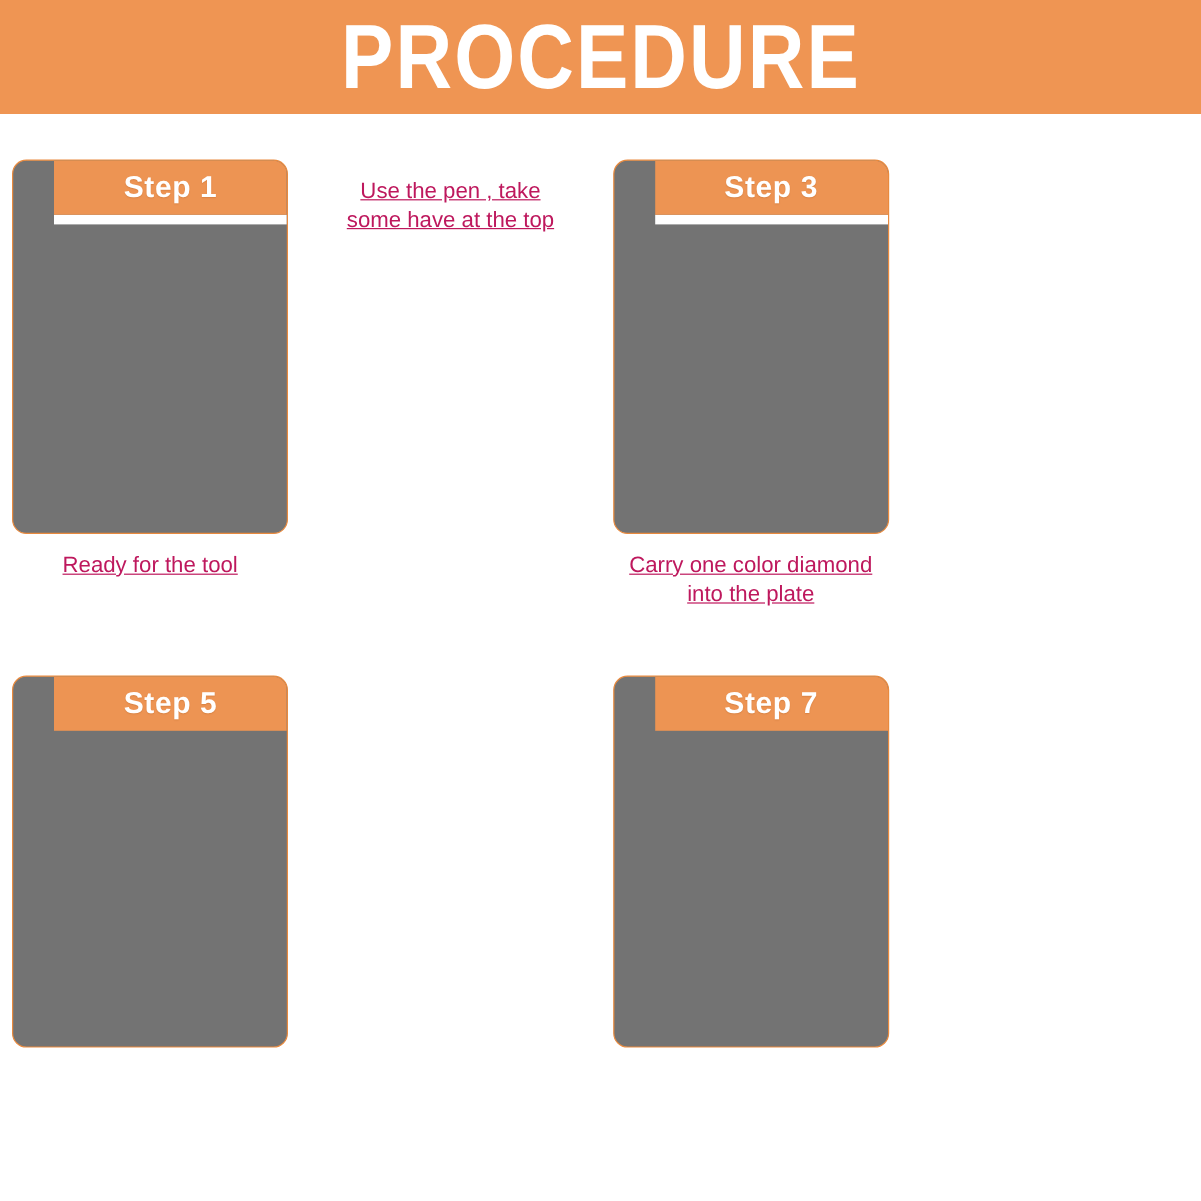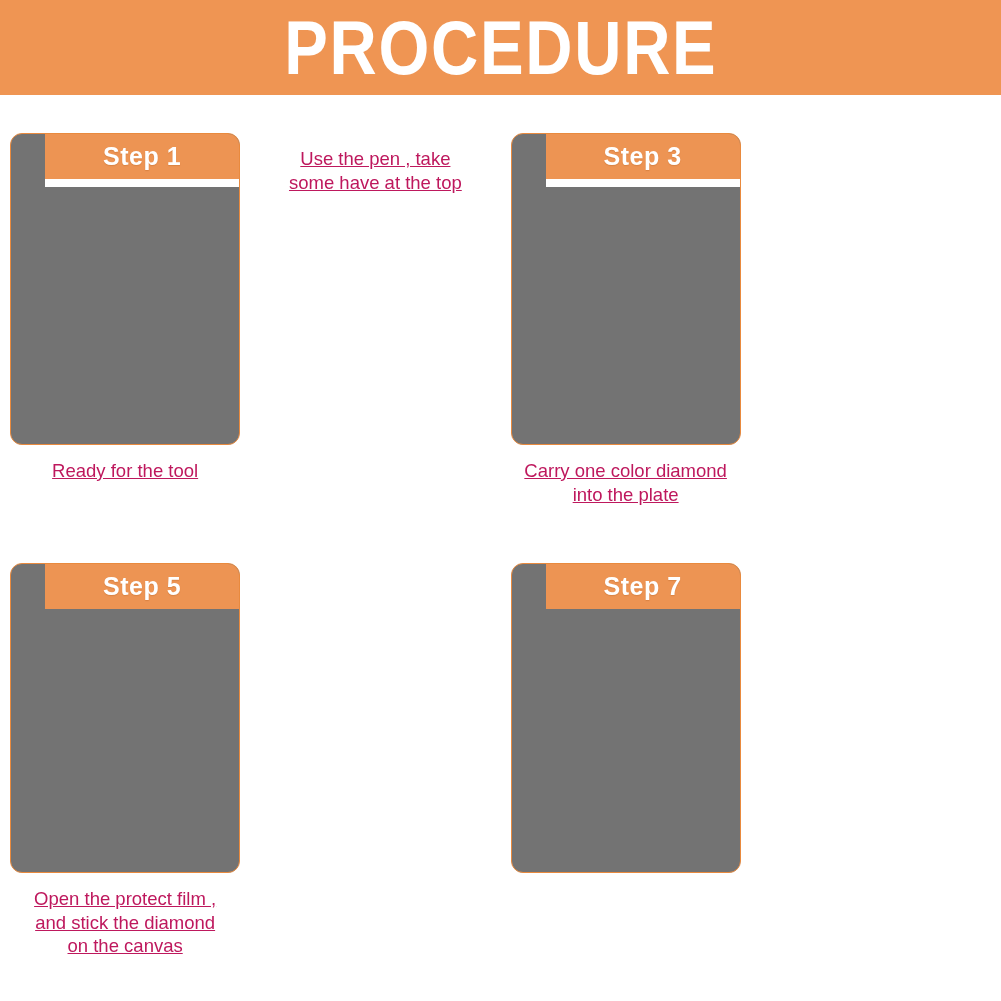--- a/index.html
+++ b/index.html
@@ -275,23 +275,20 @@
               <div class="mosaic" style="background:
                   repeating-linear-gradient(0deg, rgba(255,255,255,.20) 0 1px, rgba(0,0,0,.10) 1px 7px),
                   repeating-linear-gradient(90deg, rgba(255,255,255,.20) 0 1px, rgba(0,0,0,.10) 1px 7px);"></div>
 
               <div class="pen" style="left:142px; top:-18px; width:17px; height:112px; transform:rotate(24deg); border-radius:8px;"></div>
 
               <div class="skin" style="left:178px; top:-34px; width:90px; height:72px; border-radius:40px;"></div>
             </div>
           </div>
         </div>
-        <div class="caption">Open the protect film ,
-and stick the diamond
-on the canvas</div>
       </div>
 
       <div class="cell">
       </div>
 
       <div class="cell">
         <div class="card card-bottom">
           <div class="card-header">
             <span class="card-header-label">Step 7</span>
           </div>

